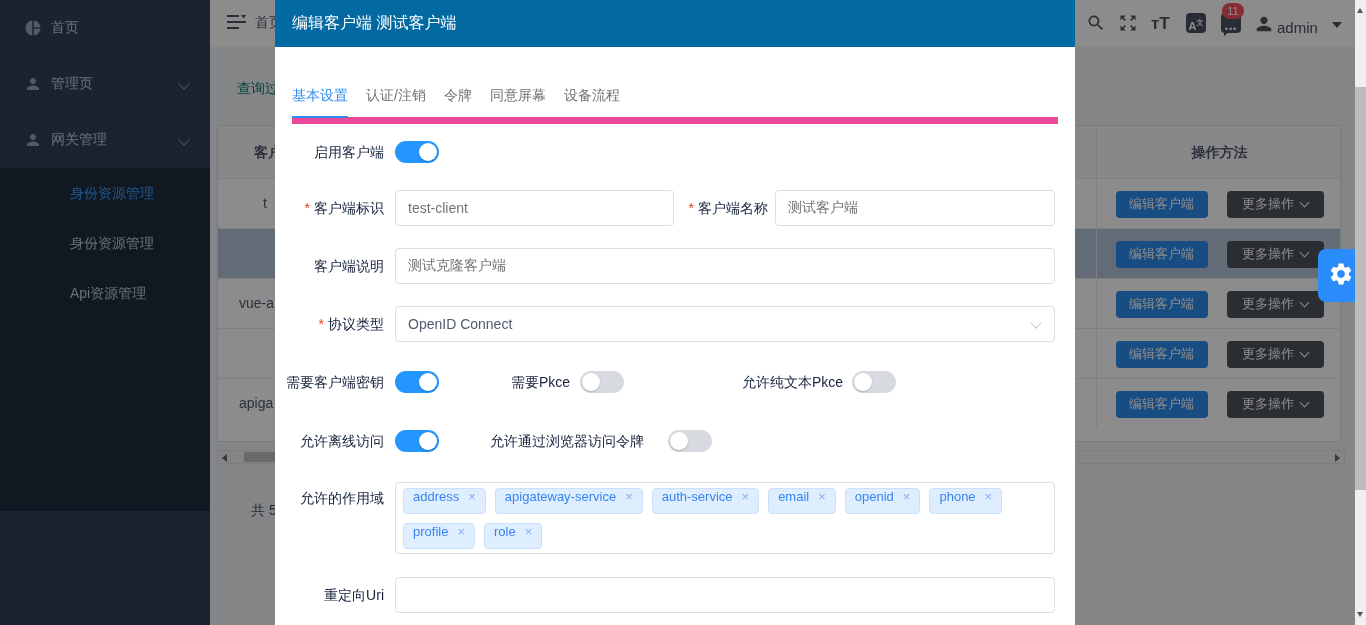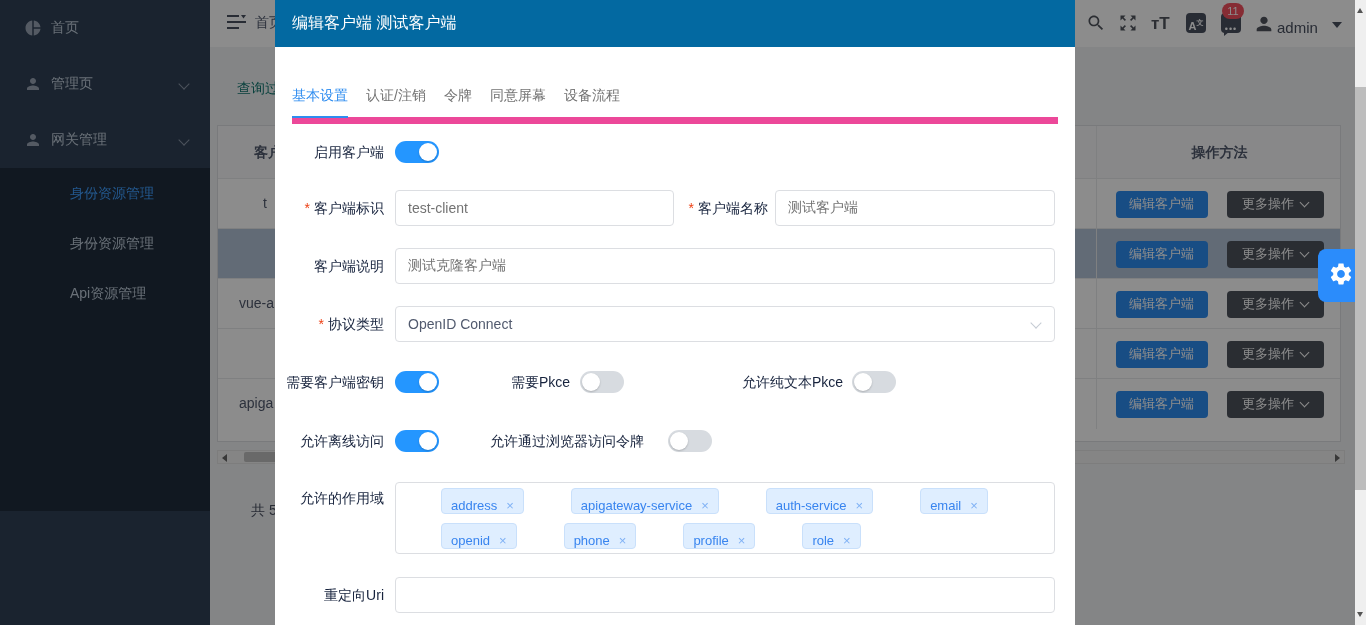--- a/index.html
+++ b/index.html
@@ -119,23 +119,23 @@
     background:#d7dbe0; cursor:pointer; }
   .sw::after { content:""; position:absolute; top:2px; left:2px; width:18px;
     height:18px; border-radius:50%; background:#fff;
     box-shadow:0 1px 2px rgba(0,0,0,.2); }
   .sw.on { background:#2496ff; }
   .sw.on::after { left:auto; right:2px; }
 
   .scope-box { position:absolute; left:120px; top:482px; width:660px; height:72px;
     border:1px solid #dcdee2; border-radius:4px; padding:5px 7px;
     display:flex; flex-wrap:wrap; gap:9px 9px; align-content:flex-start; }
-  .tag { display:inline-flex; align-items:flex-end; height:26px; padding:0 9px;
+  .tag { display:inline-flex; align-items:flex-start; height:26px; padding:0 9px;
     background:#dfeeff; border:1px solid #c9e0fb; border-radius:4px;
-    color:#3884ef; font-size:13px; cursor:default;margin-left:38px; }
+    color:#3884ef; font-size:13px; cursor:default; }
   .tag .tag-x { margin-left:9px; color:#7fb1f5; font-size:13px; cursor:pointer; }
 
   
   .gear-btn { position:fixed; left:1318px; top:249px; width:45px; height:53px;
     background:#2b8cfb; border-radius:8px; z-index:60; display:flex;
     align-items:center; justify-content:center; cursor:pointer; }
   .gear-btn svg { width:26px; height:26px; fill:#fff; }
 
   
   .v-scroll { position:fixed; right:0; top:0; width:11px; height:625px;

